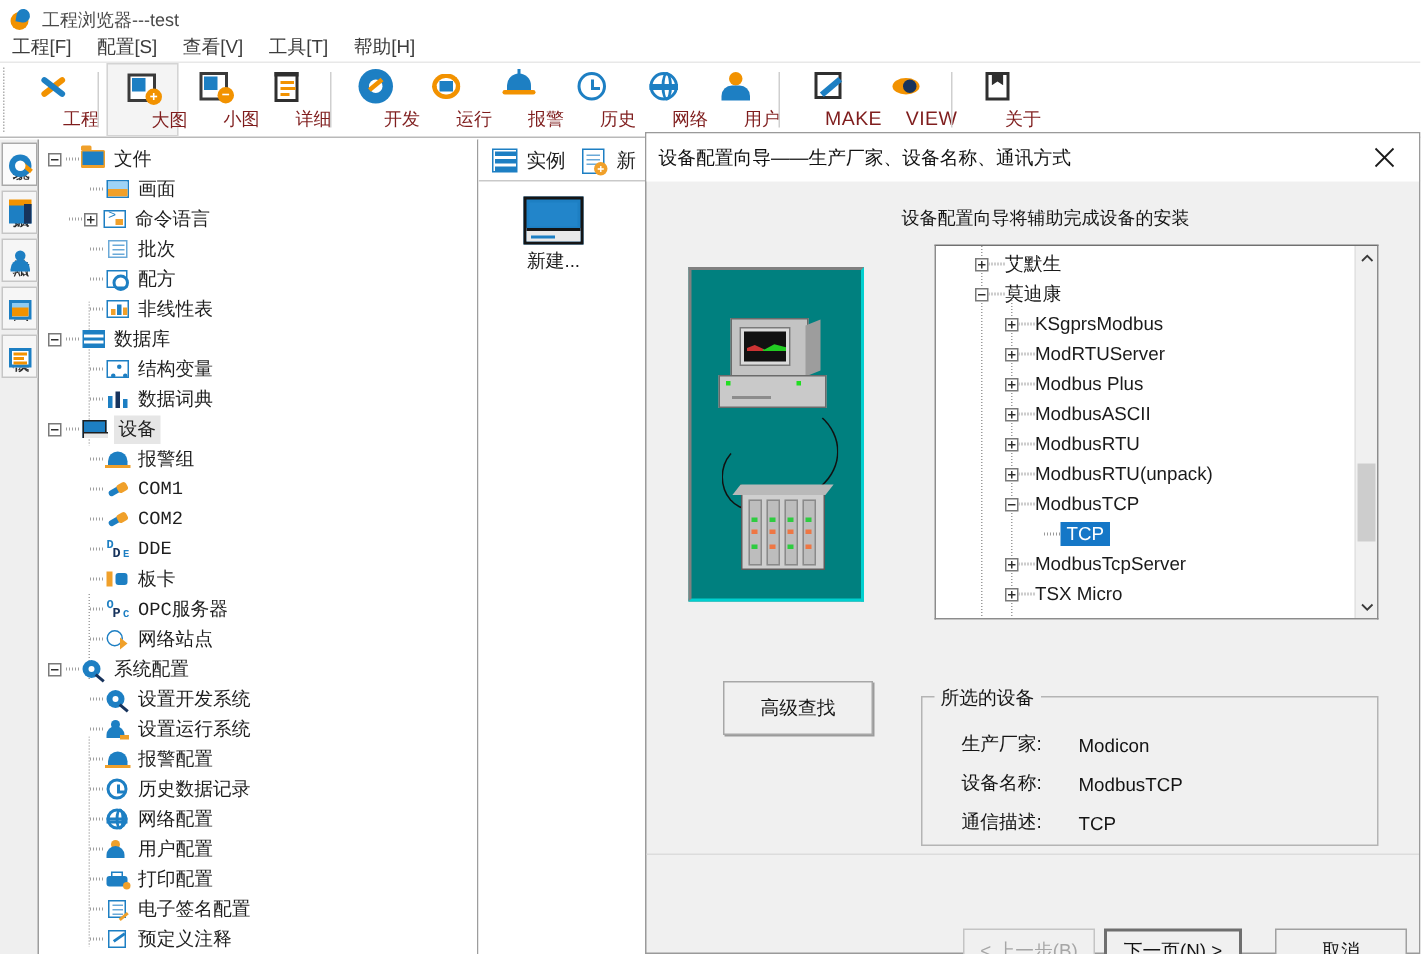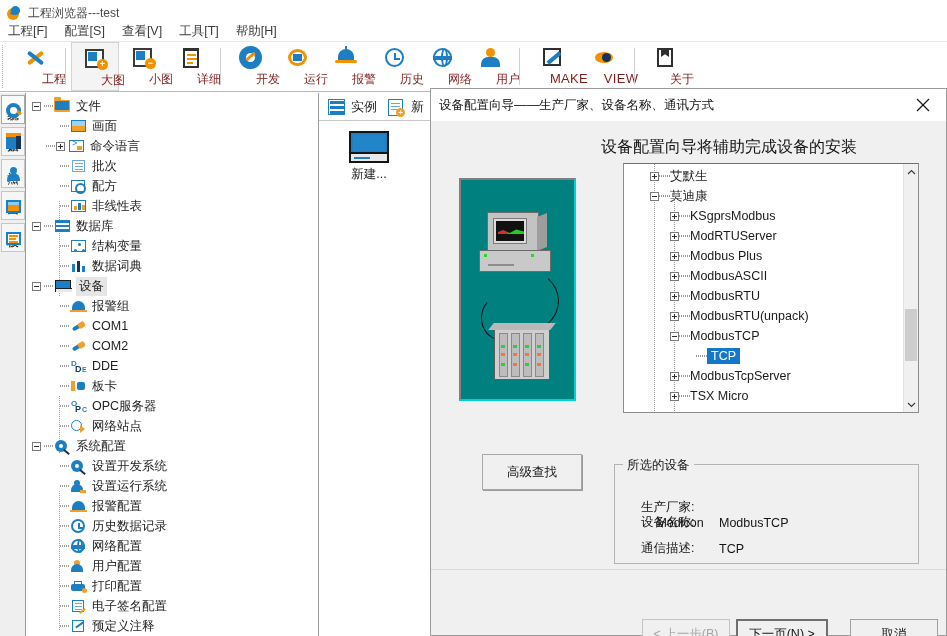--- a/index.html
+++ b/index.html
@@ -372,21 +372,21 @@
 
   
   .treepane {
     width: 293px;
     background: #ffffff;
     border-right: 1px solid #9d9d9d;
     position: relative;
     overflow: hidden;
     flex: 0 0 auto;
   }
-  .tp-inner { padding: 3px 0 0 6px; }
+  .tp-inner { padding: 3px 0 0 6px; font-family: Liberation Mono, monospace; }
   .tnode {
     display: flex; align-items: center;
     height: 20px;
     cursor: default;
     white-space: nowrap;
   }
   .tnode .twist {
     width: 9px; height: 9px;
     border: 1px solid #7a7a7a;
     background: #fff;
@@ -566,21 +566,21 @@
   .dlg-close {
     width: 42px; height: 30px;
     display: flex; align-items: center; justify-content: center;
     cursor: default;
   }
   .dlg-close svg { display: block; }
 
   .dlg-body { position: relative; height: 515px; }
   .dlg-hint {
     position: absolute; left: 170px; top: 16px;
-    font-size: 16px; color: #141414;
+    font-size: 12px; color: #141414;
     white-space: nowrap;
   }
   .wiz-img {
     position: absolute; left: 28px; top: 57px;
     width: 117px; height: 223px;
     background: #00807f;
     border-top: 2px solid #808080;
     border-left: 2px solid #808080;
     border-right: 2px solid #00d0d0;
     border-bottom: 2px solid #00d0d0;
@@ -730,21 +730,21 @@
     font-size: 12.5px; color: #141414;
     white-space: nowrap;
   }
   .grpbox .row2 {
     position: absolute; left: 26px;
     display: flex; align-items: center;
     white-space: nowrap;
   }
   .grpbox .row2 .k { font-size: 12.5px; color: #141414; width: 78px; }
   .grpbox .row2 .v { font-size: 12.5px; color: #141414; }
-  .grpbox .r1 { top: 34px; flex-direction: column; }
+  .grpbox .r1 { top: 23px; }
   .grpbox .r2 { top: 49px; }
   .grpbox .r3 { top: 75px; }
 
   .btn {
     border: 1px solid #a0a0a0;
     background: #f0f0f0;
     font-size: 12.5px; color: #141414;
     font-family: "Liberation Sans", "DejaVu Sans", sans-serif;
     cursor: default;
     display: flex; align-items: center; justify-content: center;

